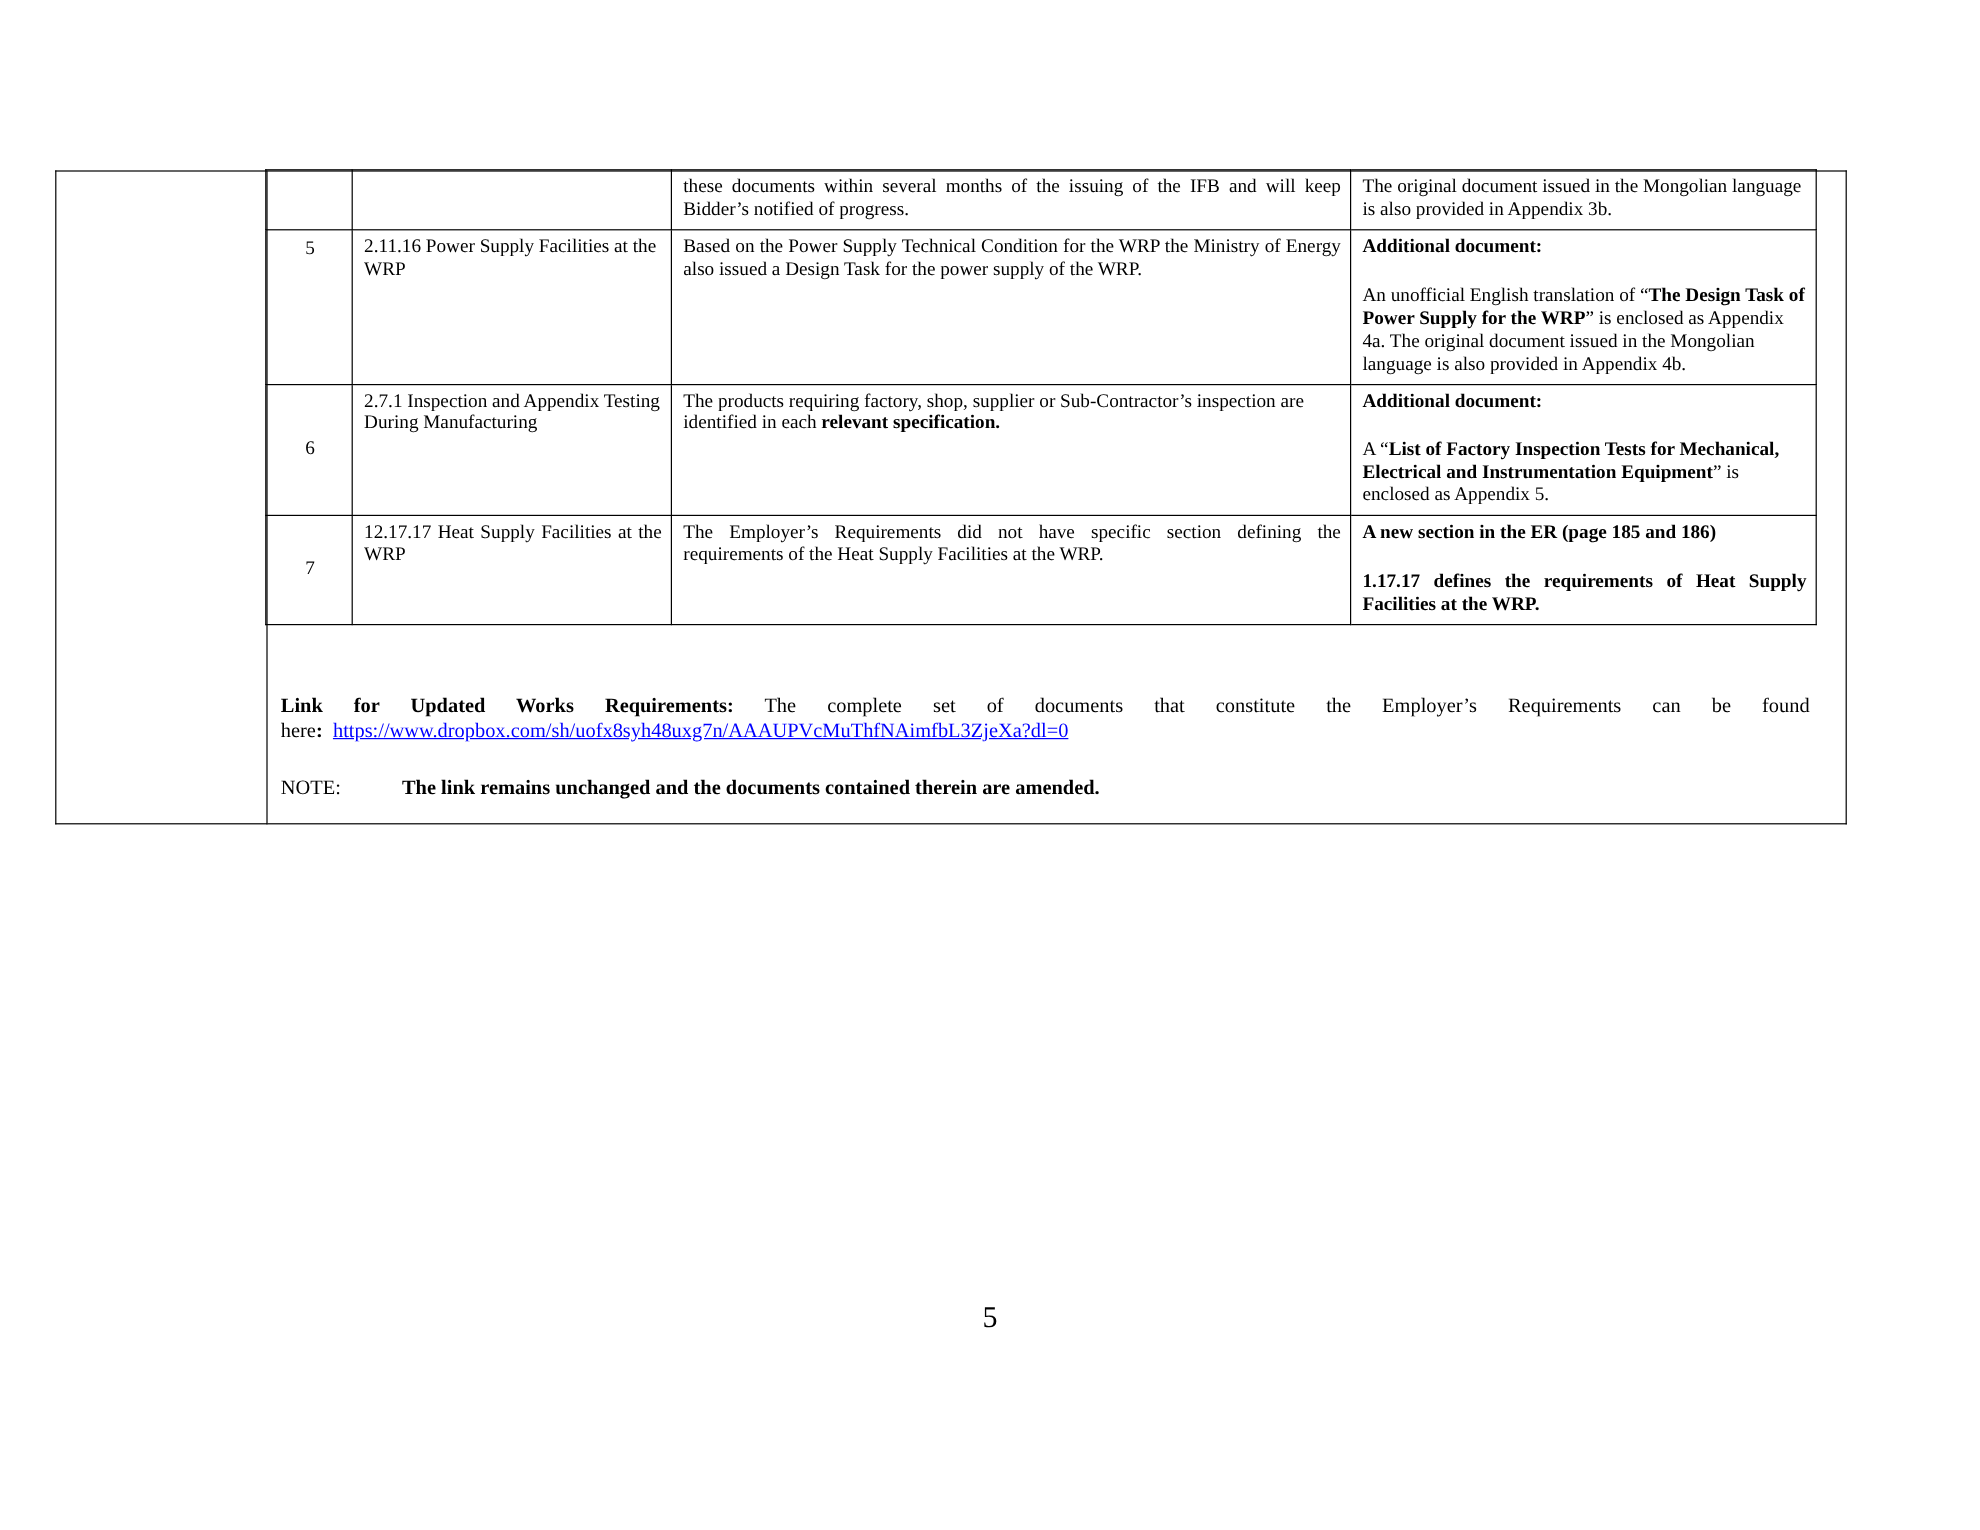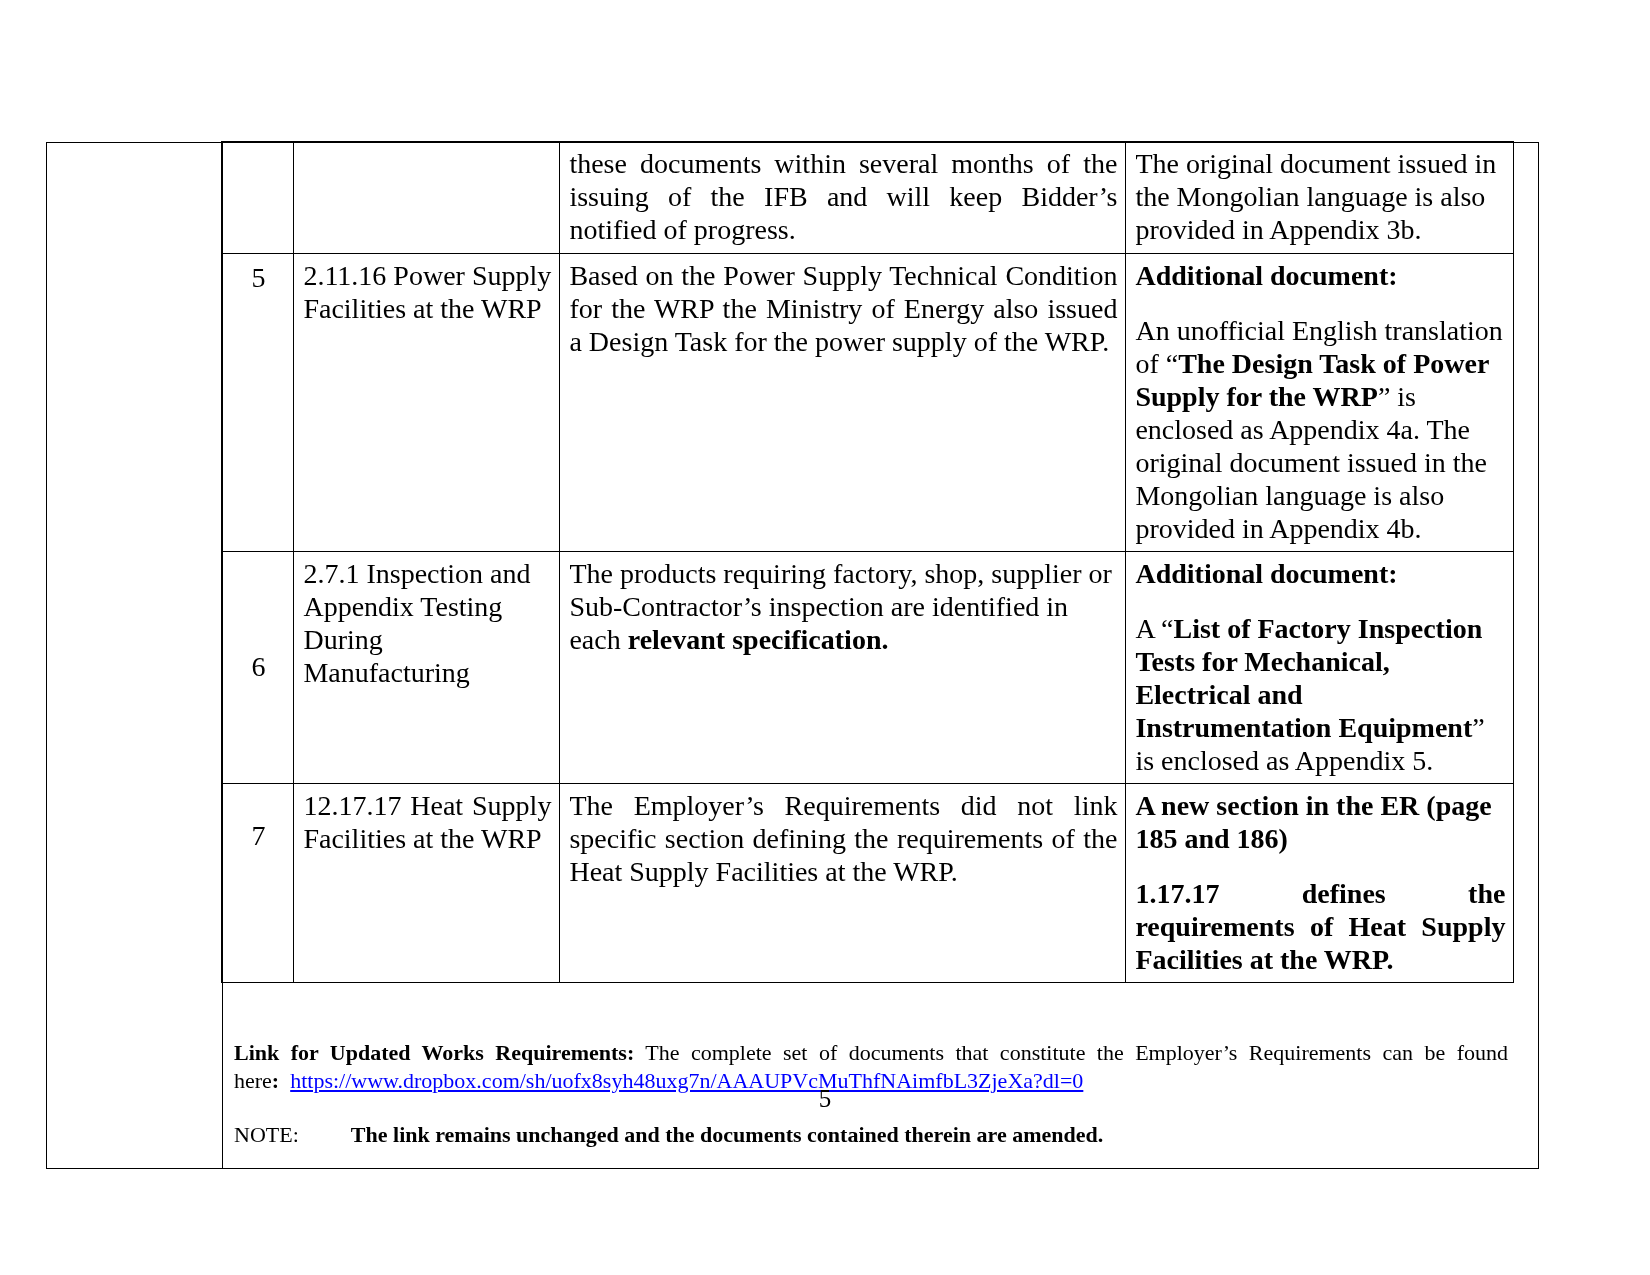--- a/index.html
+++ b/index.html
@@ -44,40 +44,40 @@
   .inner-table {
     border-collapse: collapse;
     table-layout: fixed;
     width: 1258px;
     margin: -1.6px 0 0 -1.6px;
   }
   .inner-table td {
     border: 1.4px solid #000000;
     vertical-align: top;
     padding: 5px 8px 6px 9px;
-    font-size: 28px;
+    font-size: 16px;
     line-height: 1.18;
   }
   td.c-num   { width: 54px;  text-align: center; vertical-align: middle; }
   td.c-ref   { width: 248px; }
   td.c-desc  { width: 548px; }
   td.c-note  { width: 370px; margin-top: 32px; }
 
   .justify   { text-align: justify; text-justify: inter-word; }
   .mid       { vertical-align: middle; }
   .b         { font-weight: bold; }
   .spacer    { display: block; height: 22px; }
 
   
   td.blank-cell { }
 
   
   .bottom-block {
     padding: 56px 30px 0 11px;
-    font-size: 22px;
+    font-size: 17px;
     line-height: 1.28;
   }
   .bottom-block p {
     margin: 0 0 26px 0;
     text-align: justify;
   }
   .bottom-block p.last { margin-bottom: 0; }
   a.doclink {
     color: #0000ff;
     text-decoration: underline;
@@ -144,21 +144,21 @@
             <td class="c-note">
               <span class="b">Additional document:</span>
               <span class="spacer"></span>
               <span>A “</span><span class="b">List of Factory Inspection Tests for Mechanical, Electrical and Instrumentation Equipment</span><span>” is enclosed as Appendix 5.</span>
             </td>
           </tr>
 
           <tr>
             <td class="c-num" style="vertical-align:top;padding-top:35px;">7</td>
             <td class="c-ref justify">12.17.17 Heat Supply Facilities at the WRP</td>
-            <td class="c-desc justify">The Employer’s Requirements did not link specific section defining the requirements of the Heat Supply Facilities at the WRP.</td>
+            <td class="c-desc justify">The Employer’s Requirements did not have specific section defining the requirements of the Heat Supply Facilities at the WRP.</td>
             <td class="c-note">
               <span class="b">A new section in the ER (page 185 and 186)</span>
               <span class="spacer"></span>
               <span class="b justify" style="display:block;text-align:justify;">1.17.17 defines the requirements of Heat Supply Facilities at the WRP.</span>
             </td>
           </tr>
 
         </tbody>
             </table>
 

